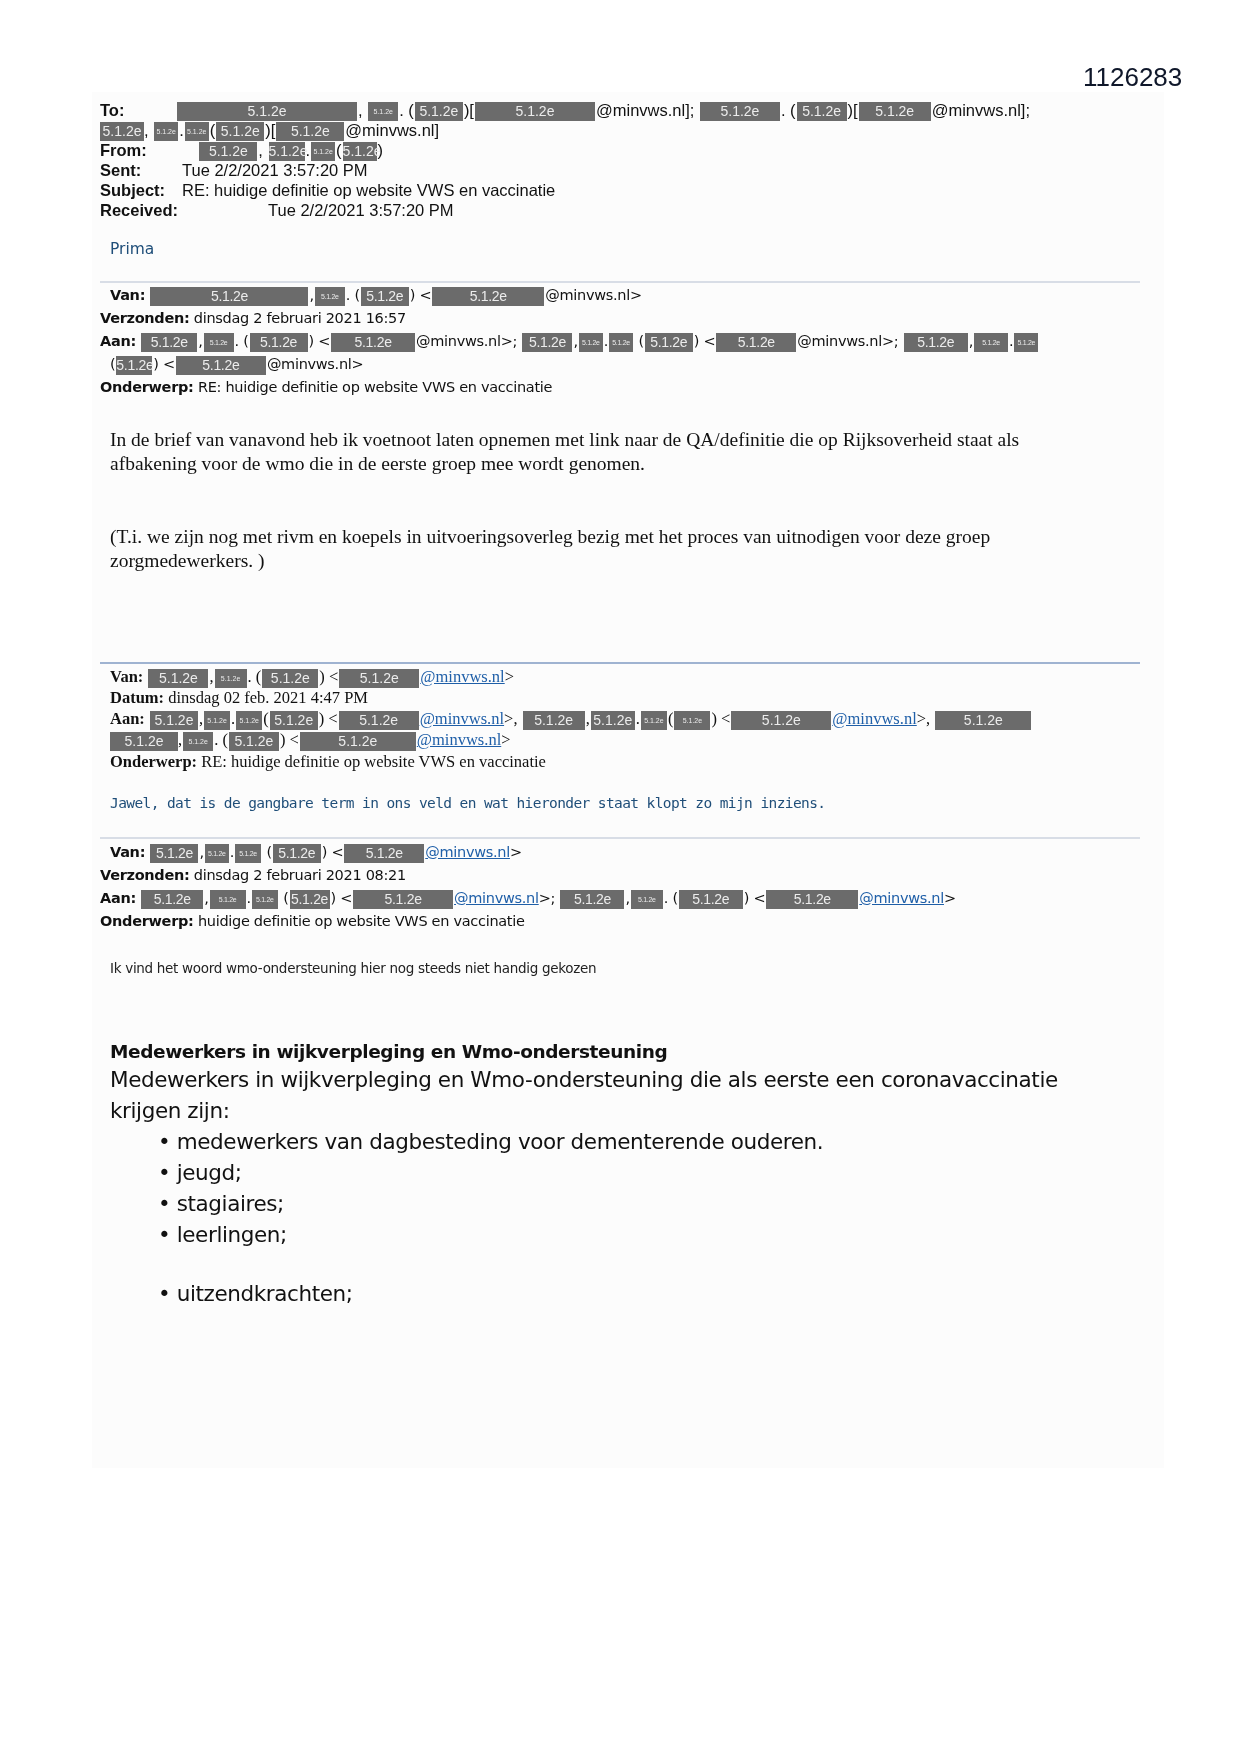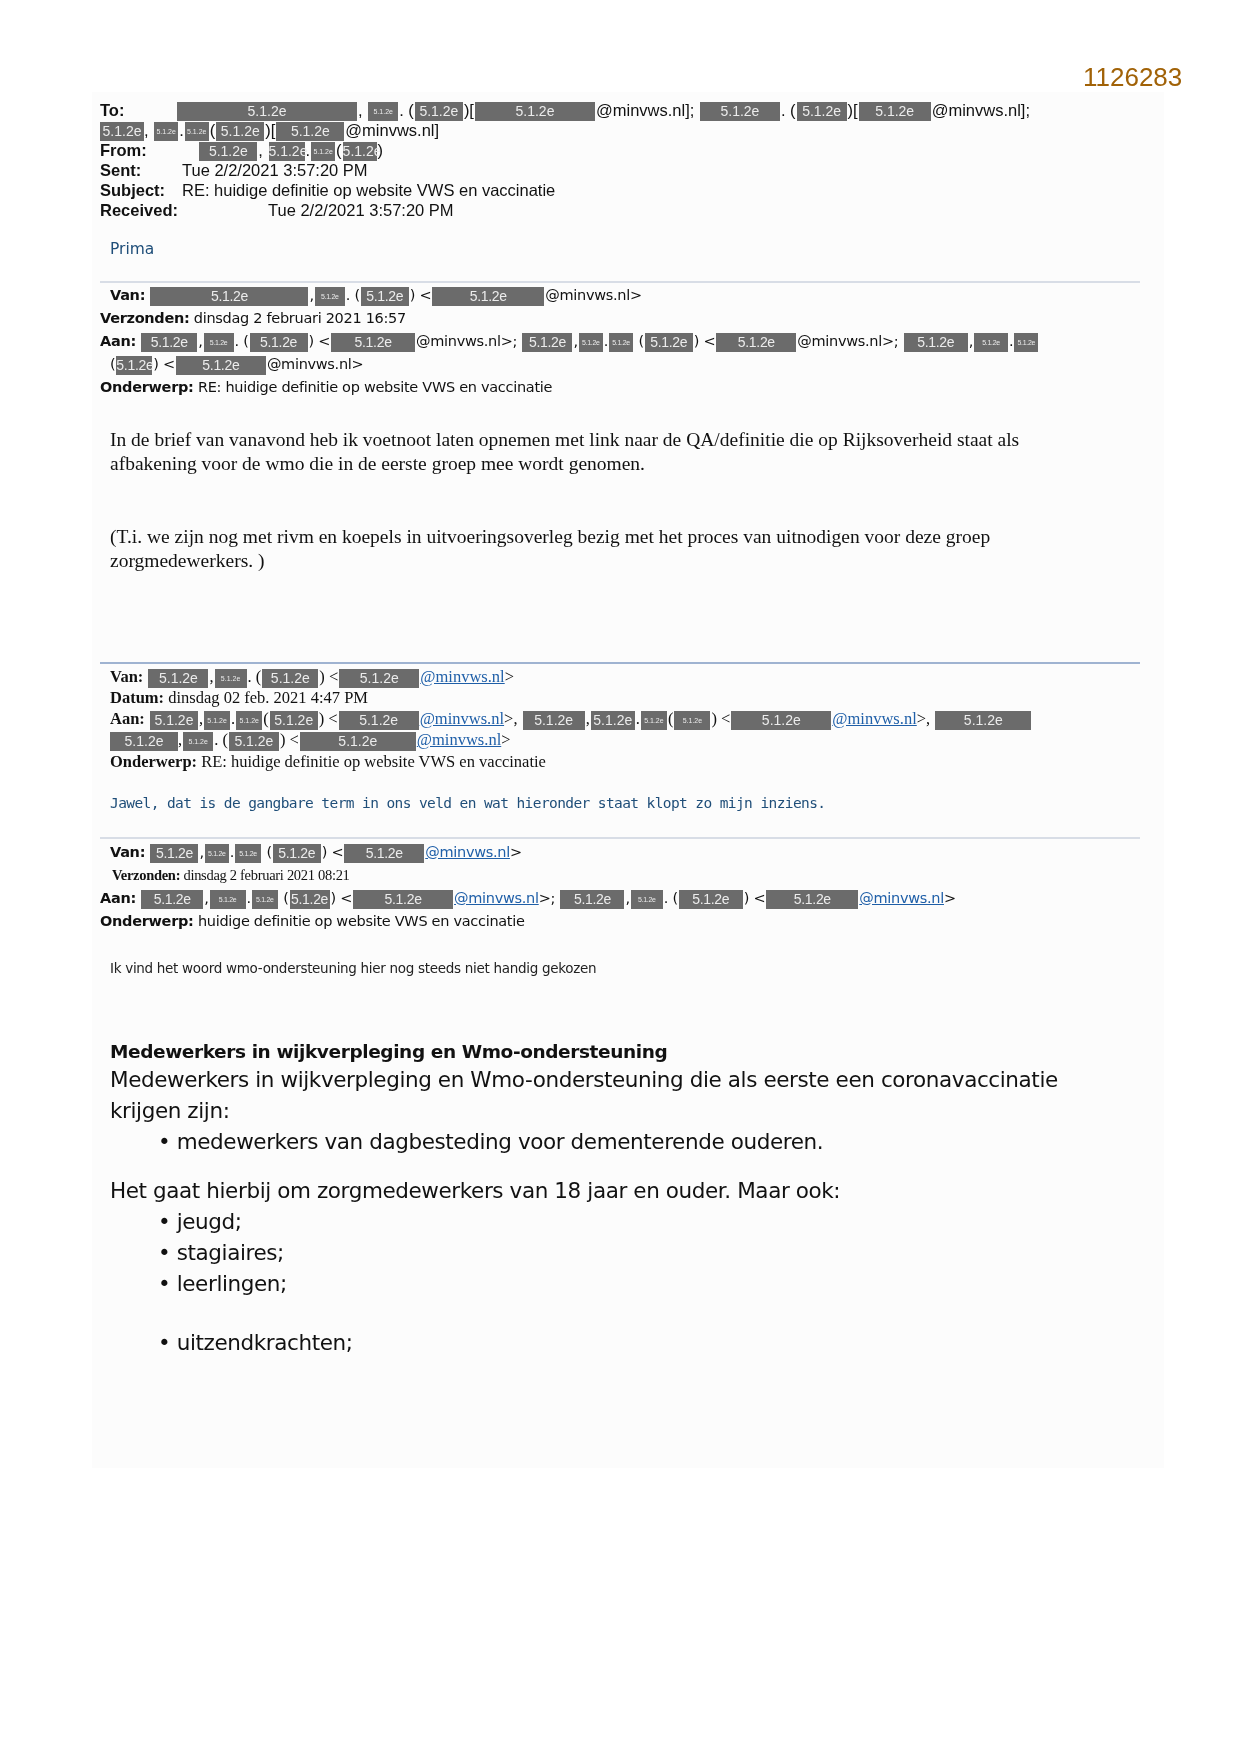--- a/index.html
+++ b/index.html
@@ -1,17 +1,17 @@
 <!DOCTYPE html>
 <html><head>
 <meta charset="utf-8">
 <style>
   html, body { margin:0; padding:0; }
   body { width:1241px; height:1754px; background:#ffffff; position:relative; overflow:hidden; color:#111; }
-  .docnum { position:absolute; left:1083px; top:62px; font-family:"Liberation Sans", sans-serif; font-size:26px; color:#a16207; }
+  .docnum { position:absolute; left:1083px; top:62px; font-family:"Liberation Sans", sans-serif; font-size:26px; color:#0f172a; }
   .content { position:absolute; left:92px; top:92px; width:1072px; height:1376px; background:#fcfcfc; }
   .abs { position:absolute; white-space:nowrap; }
   .hdr { font-family:"Liberation Sans", sans-serif; font-size:16.5px; line-height:20px; }
   .hdr b { font-weight:bold; }
   .cal { font-family:"DejaVu Sans", sans-serif; font-size:14.5px; line-height:23px; letter-spacing:-0.3px; }
   .calb { font-weight:bold; }
   .serif { font-family:"Liberation Serif", serif; }
   .red { display:inline-block; background:#6b6b6b; color:#ececec; font-family:"Liberation Sans", sans-serif; font-size:14px; line-height:19px; height:19px; text-align:center; vertical-align:middle; margin:0 1px; }
   .red.sm { font-size:7px; }
   .link { color:#1f5fa8; text-decoration:underline; }
@@ -111,38 +111,37 @@
   </div>
 </div>
 <div class="abs blue" style="left:110px;top:795px;font-family:'DejaVu Sans Mono', monospace;font-size:14.5px;letter-spacing:-0.6px;">Jawel, dat is de gangbare term in ons veld en wat hieronder staat klopt zo mijn inziens.</div>
 
 <div class="sep" style="top:837px;"></div>
 <div>
   <div class="abs cal" style="left:110px;top:841px;">
     <span class="calb">Van:</span>
     <span class="red" style="width:48px;">5.1.2e</span>,<span class="red sm" style="width:24px;">5.1.2e</span>.<span class="red sm" style="width:26px;">5.1.2e</span> (<span class="red" style="width:48px;">5.1.2e</span>) &lt;<span class="red" style="width:80px;">5.1.2e</span><span class="link">@minvws.nl</span>&gt;
   </div>
-  <div class="abs cal" style="left:112px;top:864px;font-family:Liberation Serif, serif;">
+  <div class="abs cal" style="left:100px;top:864px;">
     <span class="calb">Verzonden:</span>
     <span>dinsdag 2 februari 2021 08:21</span>
   </div>
   <div class="abs cal" style="left:100px;top:887px;">
     <span class="calb">Aan:</span>
     <span class="red" style="width:62px;">5.1.2e</span>,<span class="red sm" style="width:36px;">5.1.2e</span>.<span class="red sm" style="width:26px;">5.1.2e</span> (<span class="red" style="width:40px;">5.1.2e</span>) &lt;<span class="red" style="width:100px;">5.1.2e</span><span class="link">@minvws.nl</span>&gt;;
     <span class="red" style="width:64px;">5.1.2e</span>,<span class="red sm" style="width:32px;">5.1.2e</span>. (<span class="red" style="width:64px;">5.1.2e</span>) &lt;<span class="red" style="width:92px;">5.1.2e</span><span class="link">@minvws.nl</span>&gt;
   </div>
   <div class="abs cal" style="left:100px;top:910px;">
     <span class="calb">Onderwerp:</span>
     <span>huidige definitie op website VWS en vaccinatie</span>
   </div>
 </div>
 <div class="abs body-cal" style="left:110px;top:960px;font-size:13.5px;letter-spacing:-0.3px;color:#222;">Ik vind het woord wmo-ondersteuning hier nog steeds niet handig gekozen</div>
 
 <div class="abs sec" style="left:110px;top:1040px;width:1030px;white-space:normal;">
   <h3 style="font-size:18.5px;letter-spacing:-0.4px;line-height:24px;">Medewerkers in wijkverpleging en Wmo-ondersteuning</h3>
   <div class="t" style="width:990px;">Medewerkers in wijkverpleging en Wmo-ondersteuning die als eerste een coronavaccinatie krijgen zijn:</div>
   <div class="t" style="padding-left:48px;">• <span>medewerkers van dagbesteding voor dementerende ouderen.</span></div>
-  <div class="t" style="margin-top:18px;">Het gaat hierbij om zorgmedewerkers van 18 jaar en ouder. Maar ook:</div>
   <div class="t" style="padding-left:48px;">• <span>jeugd;</span></div>
   <div class="t" style="padding-left:48px;">• <span>stagiaires;</span></div>
   <div class="t" style="padding-left:48px;">• <span>leerlingen;</span></div>
   <div class="t" style="padding-left:48px;margin-top:28px;">• <span>uitzendkrachten;</span></div>
 </div>
 
 </body></html>

